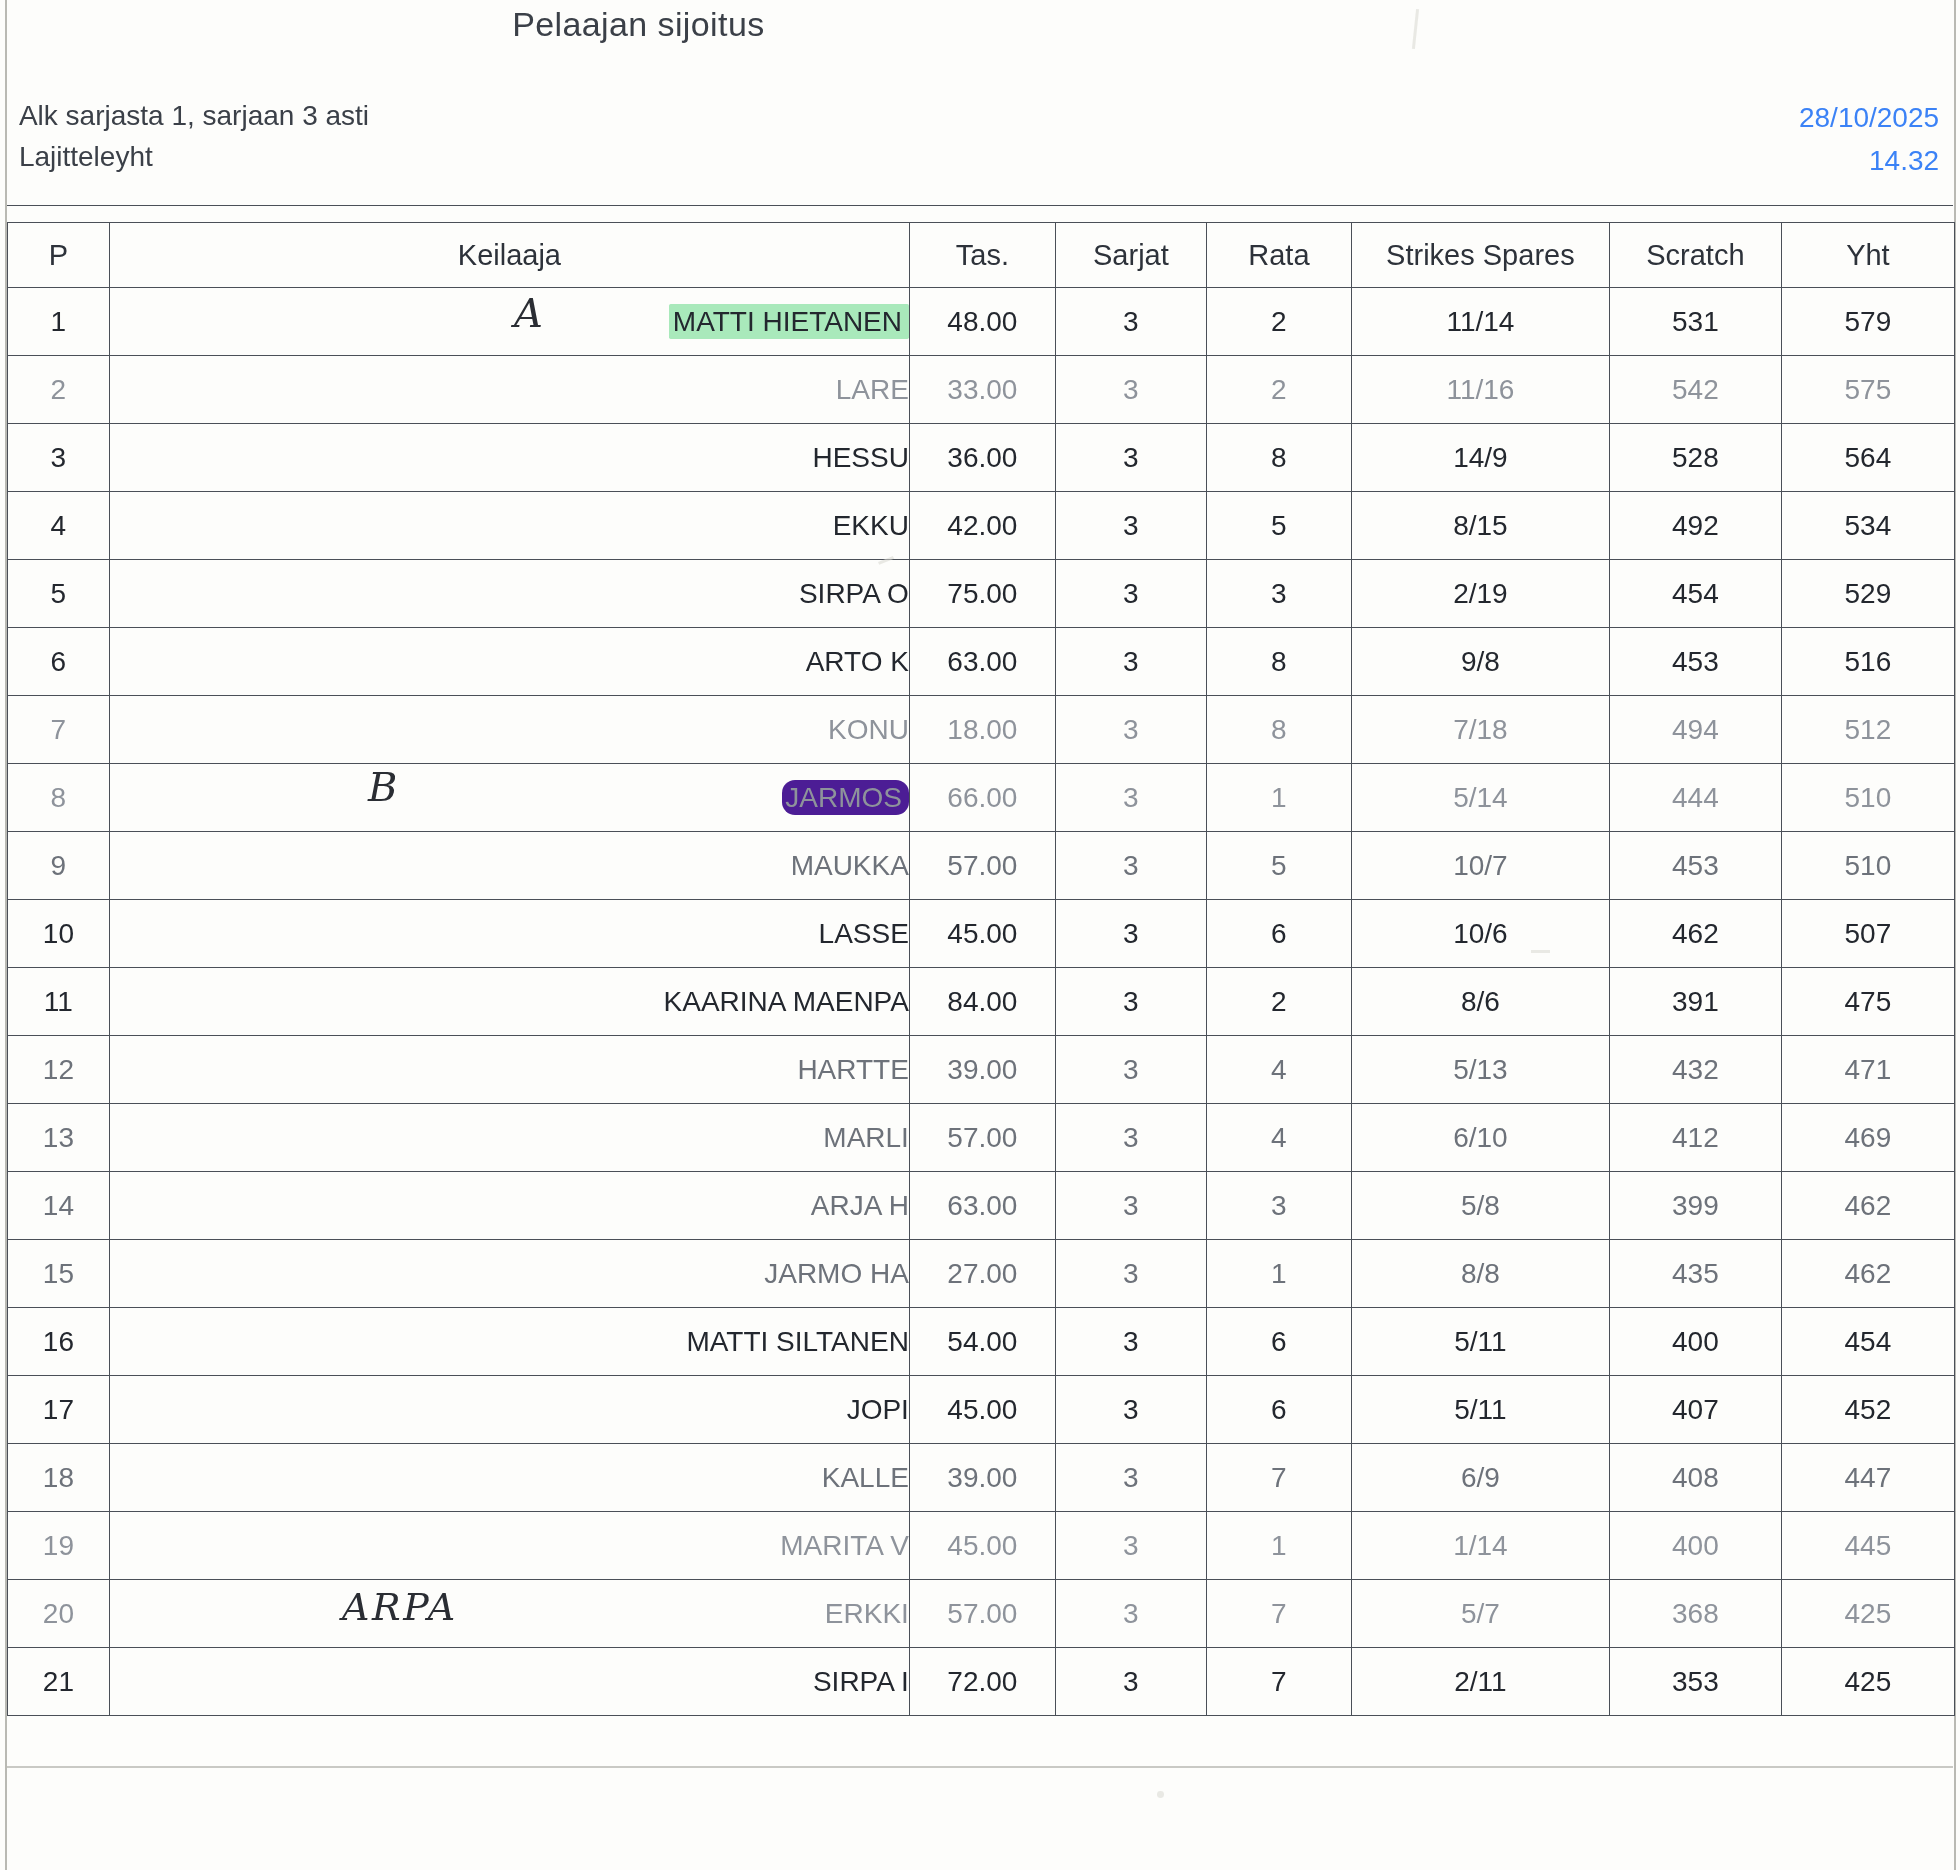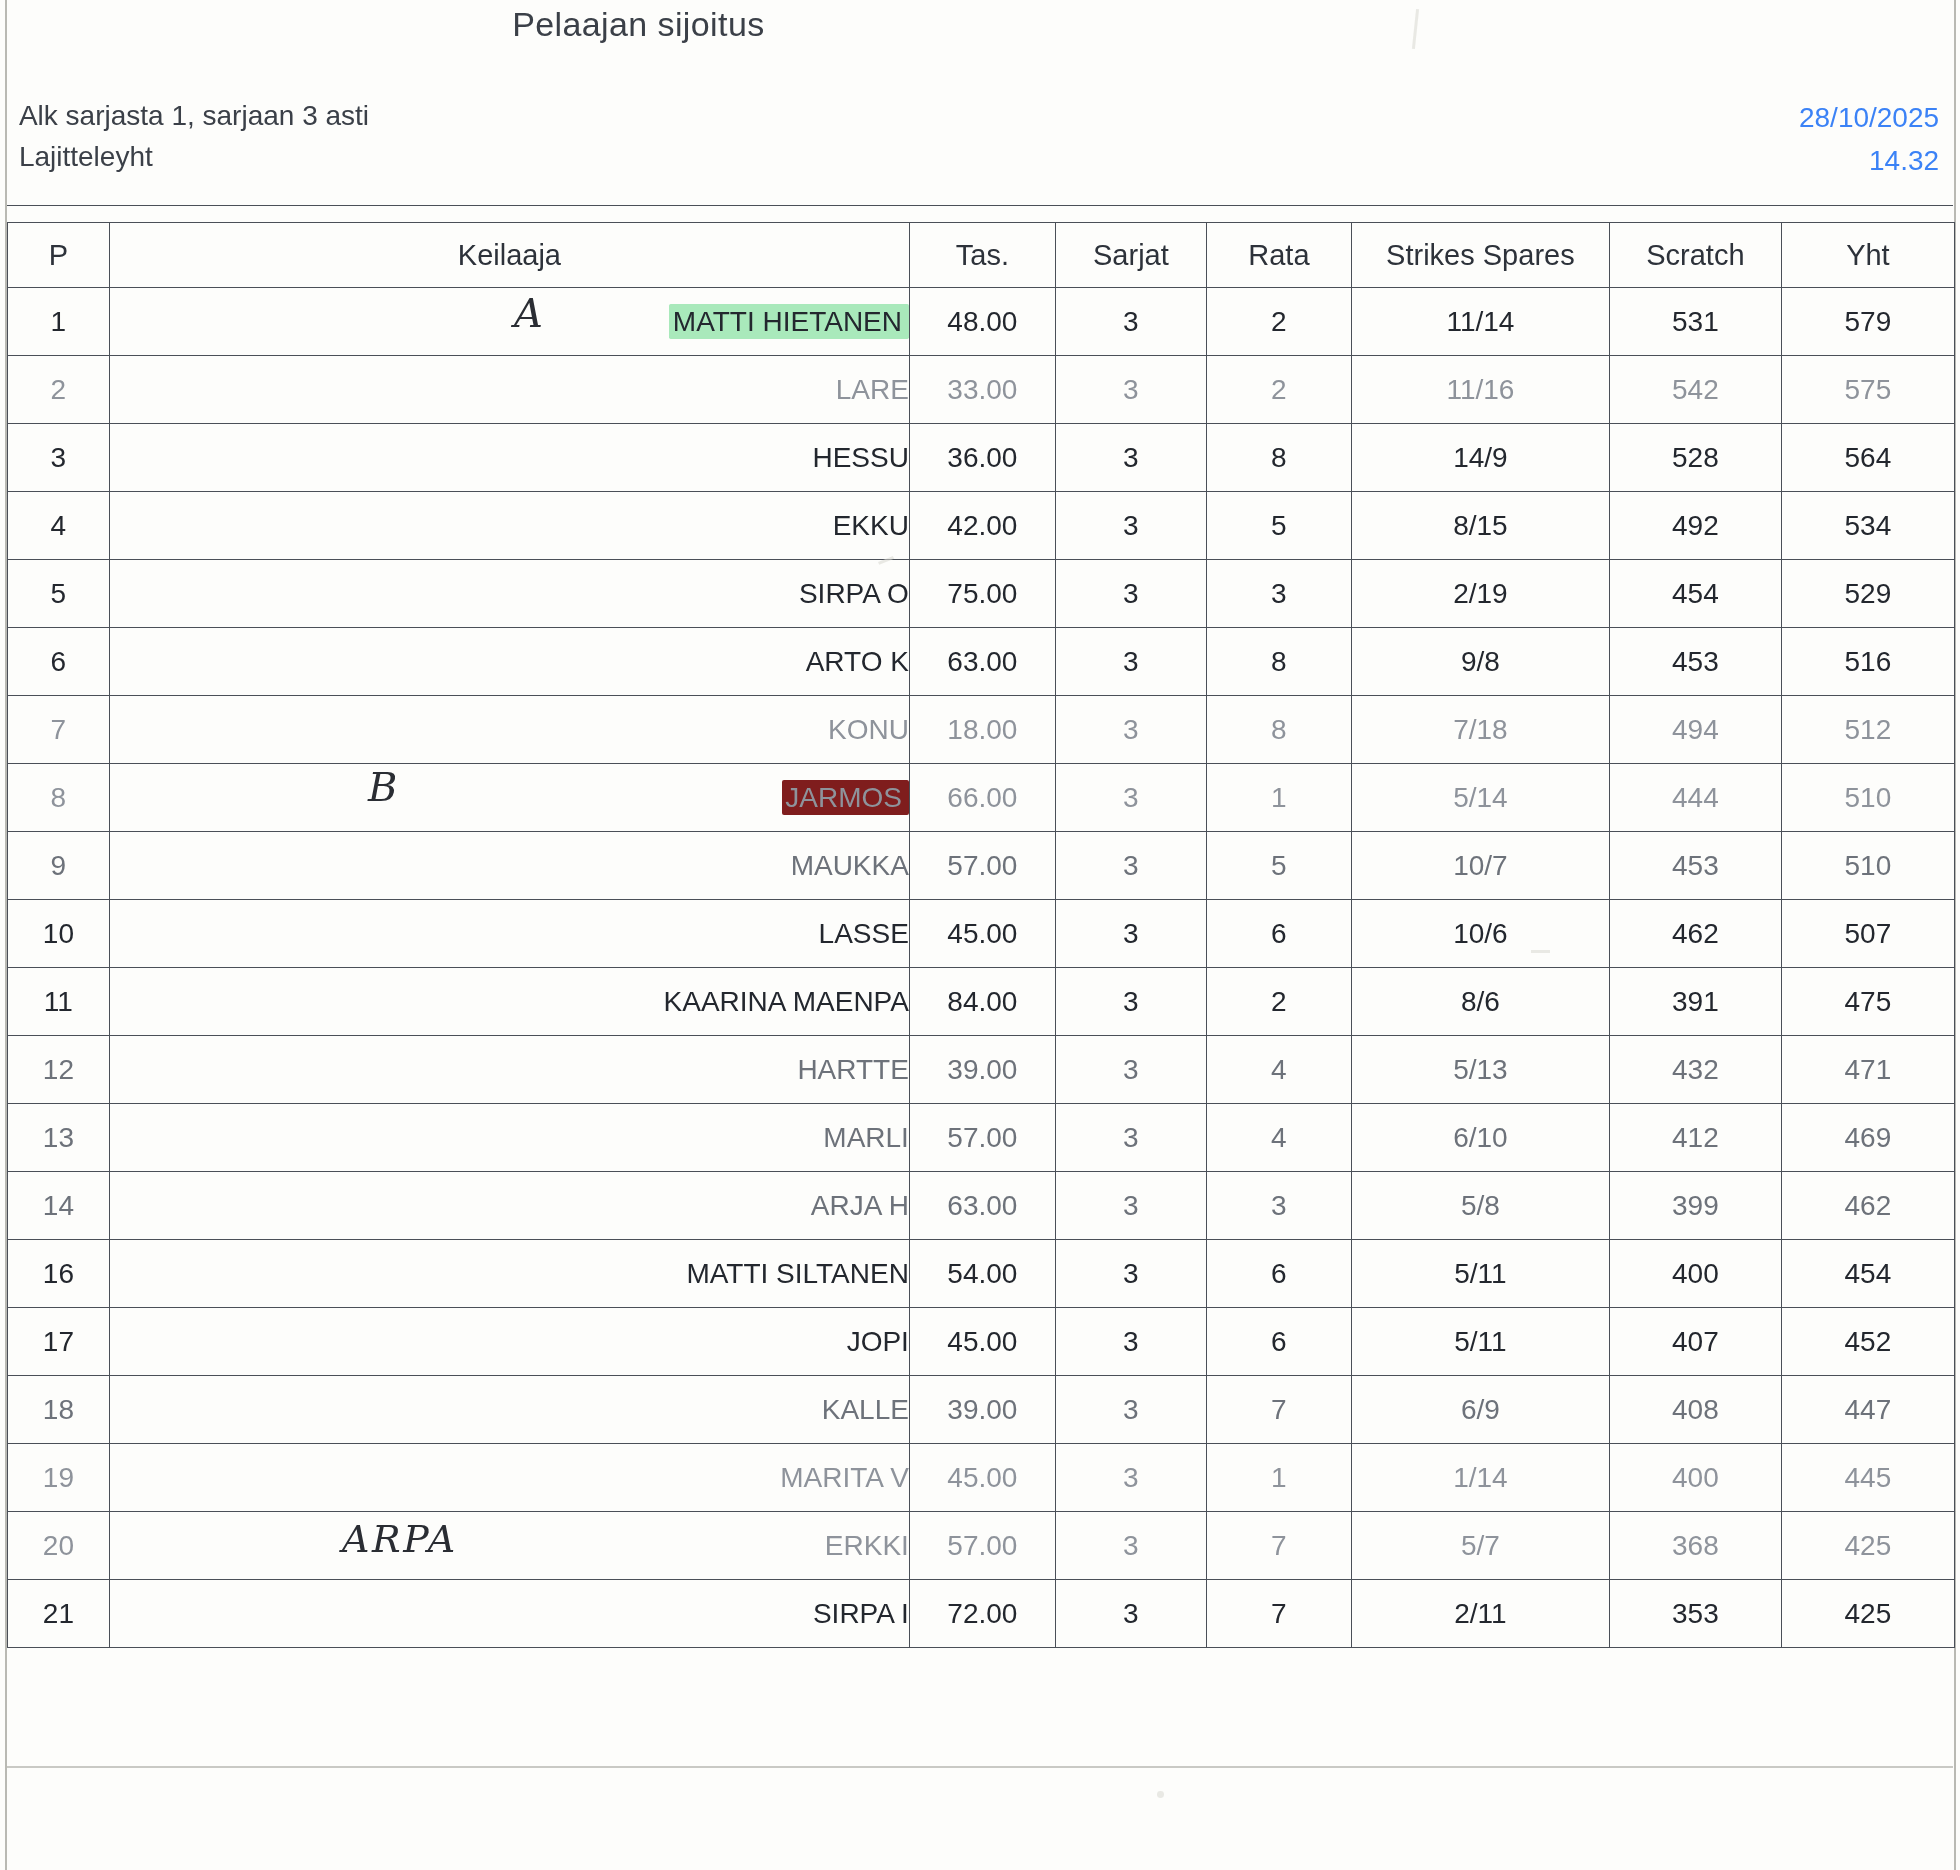--- a/index.html
+++ b/index.html
@@ -109,23 +109,23 @@
   .faint   { color: #8e939b !important; }
   .semi    { color: #6d727a !important; }
   .dark    { color: #23272e !important; }
 
   .hl-green {
     background: #a9e9bb;
     padding: 1.7px 6.9px 2.6px 3.4px;
     border-radius: 1.7px;
   }
   .hl-pink {
-    background: #7f1d1d;
+    background: #4c1d95;
     padding: 1.7px 6.9px 2.6px 3.4px;
-    border-radius: 2px;
+    border-radius: 13px;
   }
   .hand {
     position: absolute;
     font-family: "DejaVu Serif", serif;
     font-style: italic;
     color: #2a2d33;
   }
   .hand-a {
     left: 404px; top: 1.7px;
     font-size: 40px;
@@ -335,20 +335,30 @@
           <td class="p-col semi">14</td>
           <td class="name-col semi"><span>ARJA H</span></td>
           <td class="num semi">63.00</td>
           <td class="num semi">3</td>
           <td class="num semi">3</td>
           <td class="num semi">5/8</td>
           <td class="num semi">399</td>
           <td class="num semi">462</td>
         </tr>
         <tr>
+          <td class="p-col semi">15</td>
+          <td class="name-col semi"><span>JARMO HA</span></td>
+          <td class="num semi">27.00</td>
+          <td class="num semi">3</td>
+          <td class="num semi">1</td>
+          <td class="num semi">8/8</td>
+          <td class="num semi">435</td>
+          <td class="num semi">462</td>
+        </tr>
+        <tr>
           <td class="p-col dark">16</td>
           <td class="name-col dark"><span>MATTI SILTANEN</span></td>
           <td class="num dark">54.00</td>
           <td class="num dark">3</td>
           <td class="num dark">6</td>
           <td class="num dark">5/11</td>
           <td class="num dark">400</td>
           <td class="num dark">454</td>
         </tr>
         <tr>

